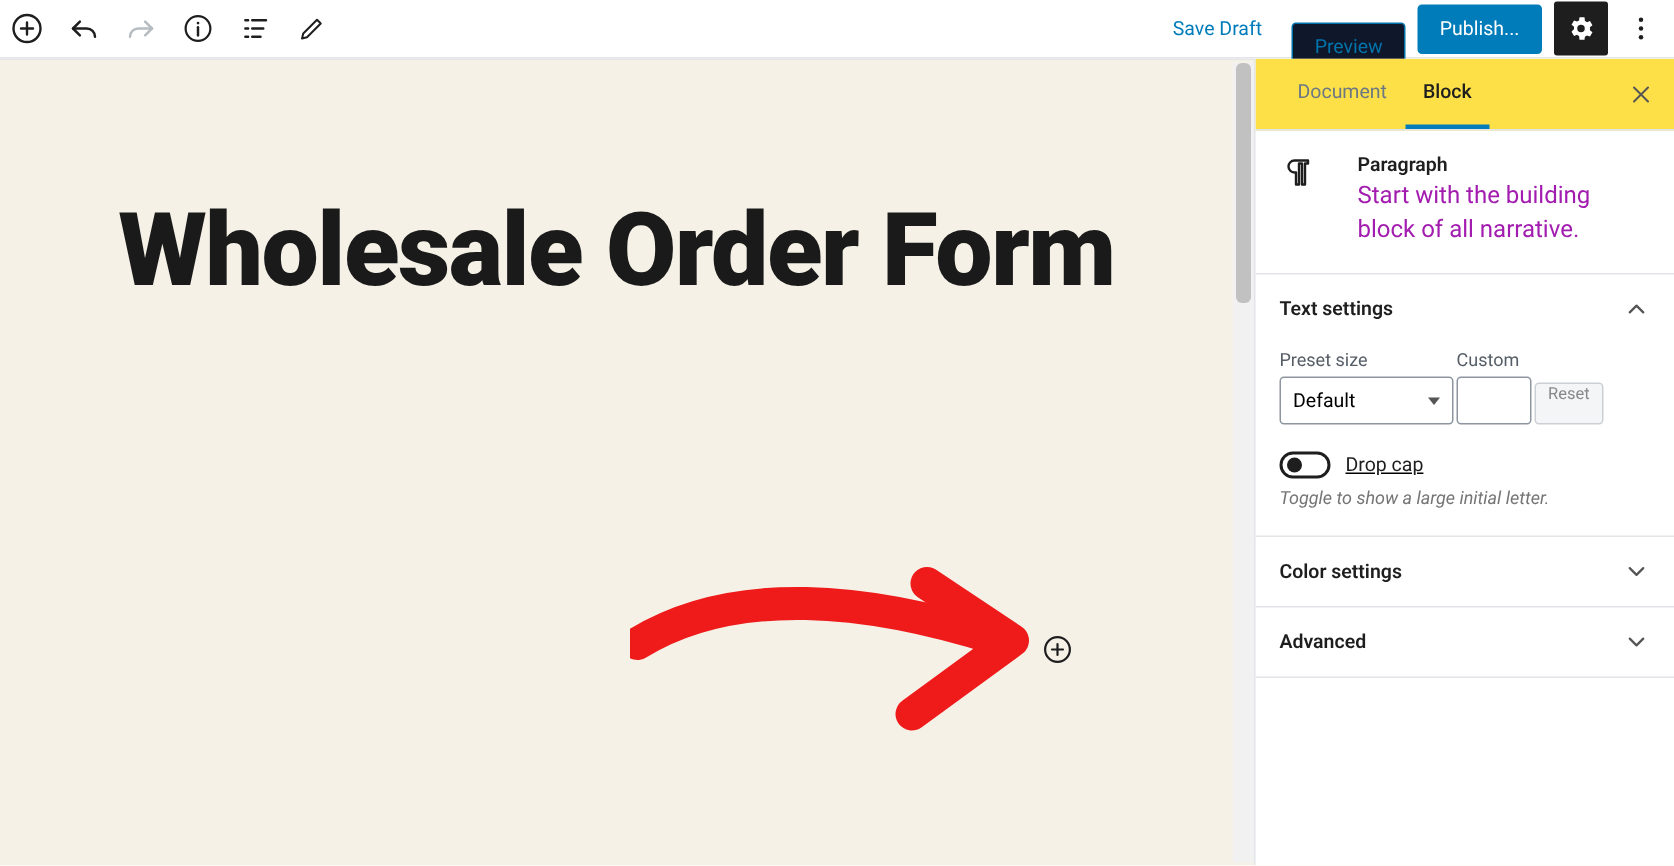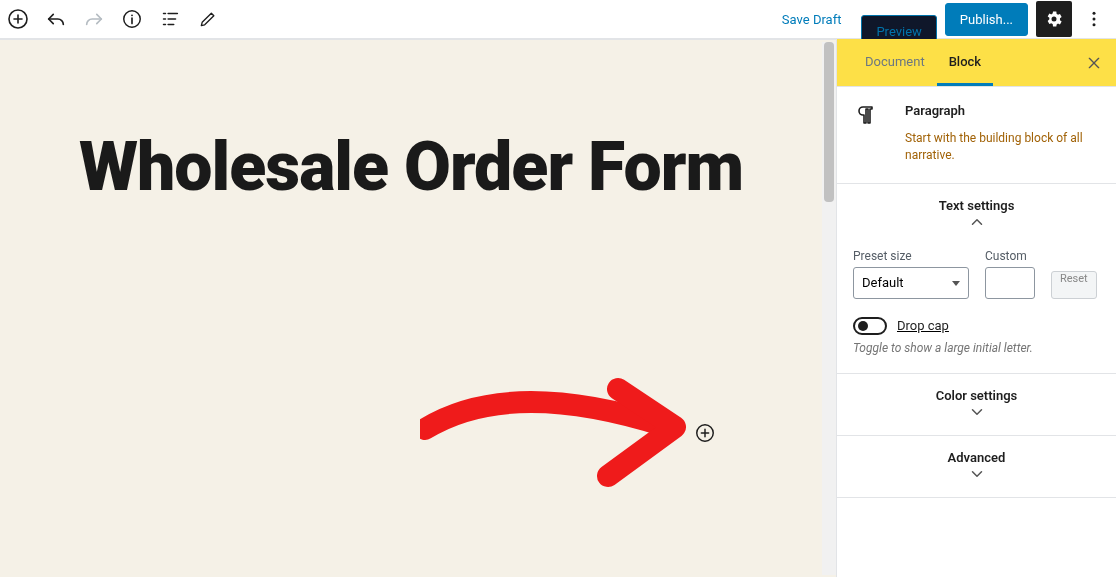--- a/index.html
+++ b/index.html
@@ -37,28 +37,28 @@
   .sidebar { width: 280px; border-left: 1px solid #e2e4e7; background: #fff; display: flex; flex-direction: column; overflow: hidden; }
   .sidebar-tabs { display: flex; align-items: center; height: 48px; border-bottom: 1px solid #e2e4e7; background: #fde047; padding: 0 6px 0 16px; }
   .tab { font-size: 13px; color: #6c7781; padding: 14px 12px; cursor: pointer; border-bottom: 3px solid transparent; }
   .tab.active { color: #1e1e1e; font-weight: 500; border-bottom: 3px solid #007cba; }
   .tabs-spacer { flex: 1; }
   .close-x { width: 32px; height: 32px; display:flex; align-items:center; justify-content:center; color: #555; cursor: pointer; }
 
   .block-header { display: flex; gap: 28px; padding: 16px 16px 18px 16px; border-bottom: 1px solid #e2e4e7; }
   .block-icon { color: #1e1e1e; }
   .block-title { font-size: 13px; font-weight: 600; color: #1e1e1e; }
-  .block-desc { font-size: 12px; color: #a16207; line-height: 1.45; margin-top: 12px; }
+  .block-desc { font-size: 16px; color: #a21caf; line-height: 1.45; margin-top: 0; }
 
   .panel { border-bottom: 1px solid #e2e4e7; }
-  .panel-header { display: flex; align-items: center; justify-content: space-between; padding: 14px 16px; cursor: pointer; flex-direction: column; }
+  .panel-header { display: flex; align-items: center; justify-content: space-between; padding: 14px 16px; cursor: pointer; }
   .panel-header span { font-size: 13px; font-weight: 600; color: #1e1e1e; }
   .panel-body { padding: 0 16px 18px 16px; }
 
-  .row { display: flex; gap: 16px; align-items: flex-end; margin-top: 4px; }
+  .row { display: flex; gap: 2px; align-items: flex-end; margin-top: 4px; }
   .field { display: flex; flex-direction: column; gap: 4px; }
   .field-label { font-size: 12px; color: #555d66; }
   .select { width: 116px; height: 32px; border: 1px solid #8d96a0; border-radius: 3px; font-size: 13px; padding: 0 24px 0 8px; background: #fff; position: relative; display:flex; align-items:center; }
   .select::after { content: ""; position: absolute; right: 8px; top: 13px; width: 0; height: 0; border-left: 4px solid transparent; border-right: 4px solid transparent; border-top: 5px solid #555; }
   .num-input { width: 50px; height: 32px; border: 1px solid #8d96a0; border-radius: 3px; background: #fff; }
   .reset-btn { height: 28px; font-size: 11px; border: 1px solid #ccd0d4; background: #f3f5f6; color:#888; border-radius: 3px; padding: 0 8px; cursor: pointer; }
 
   .toggle-row { display:flex; align-items:center; gap: 10px; margin-top: 18px; text-decoration: underline; }
   .toggle { width: 34px; height: 18px; border: 2px solid #1e1e1e; border-radius: 10px; position: relative; cursor: pointer; background:#fff; }
   .toggle-knob { width: 10px; height: 10px; border-radius: 50%; background: #1e1e1e; position: absolute; left: 3px; top: 2px; }

